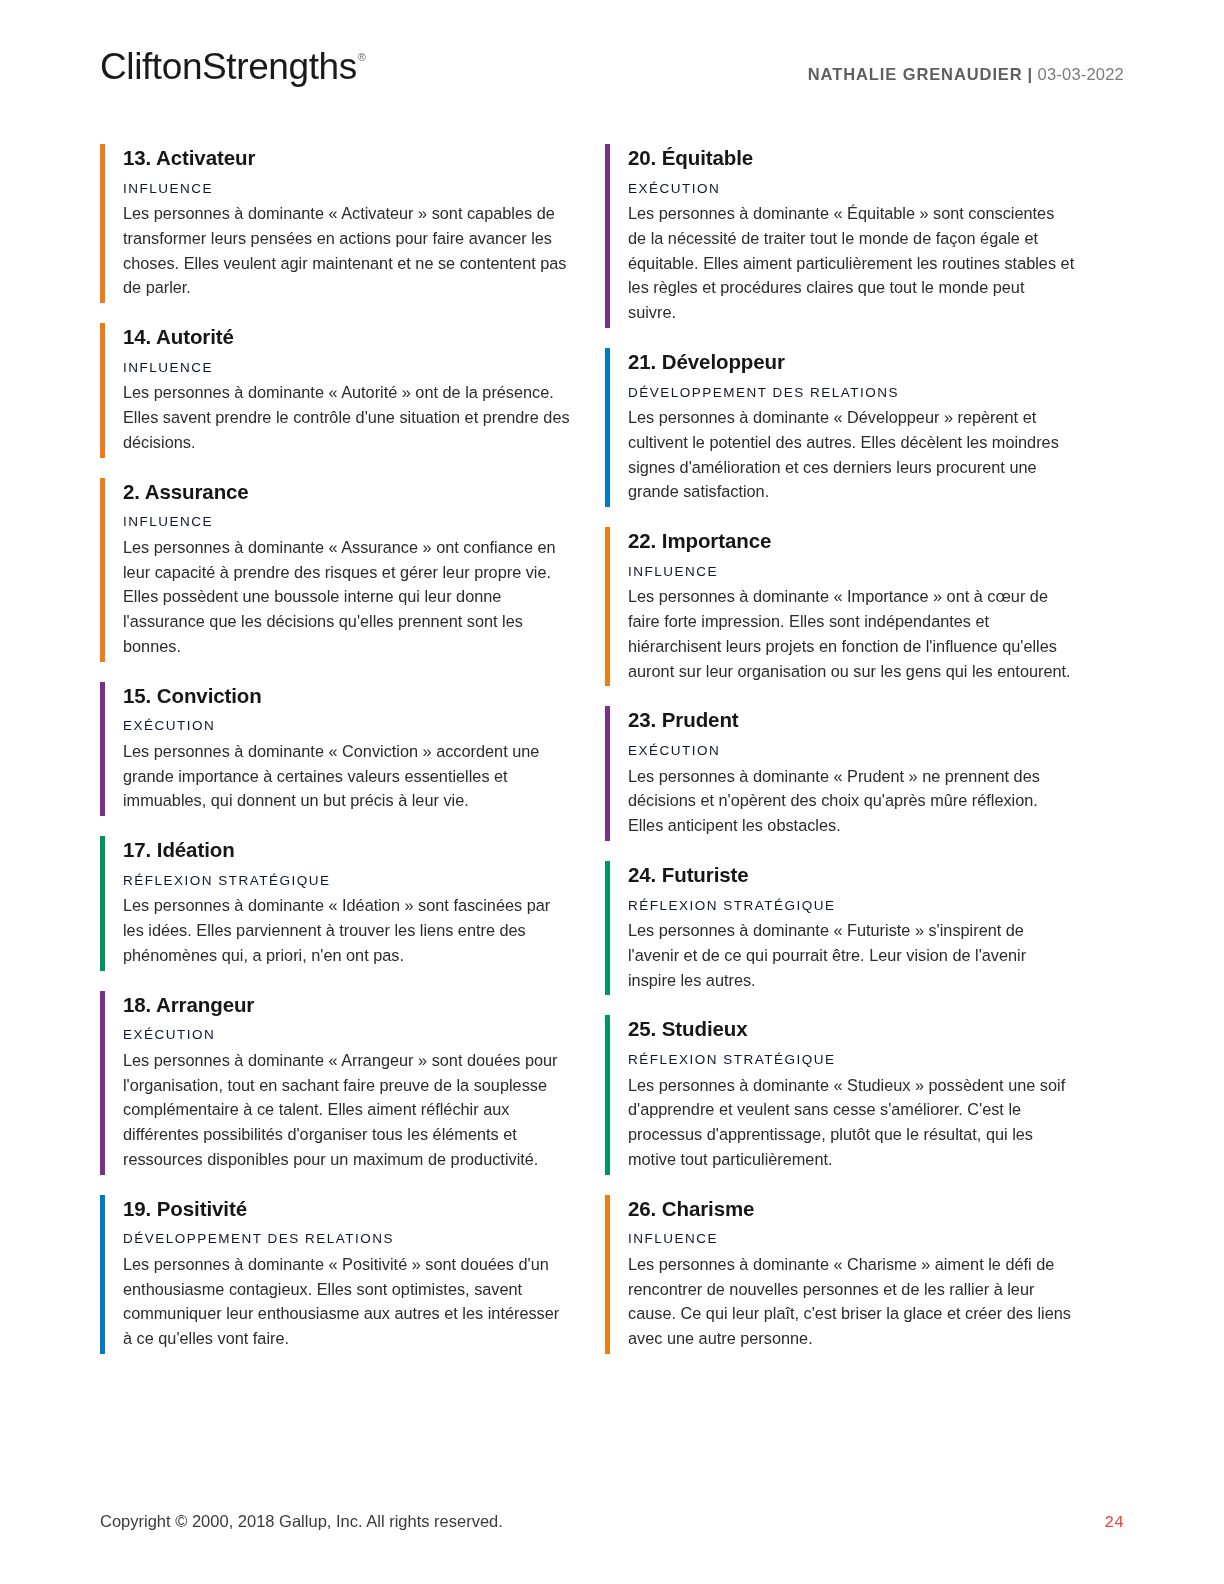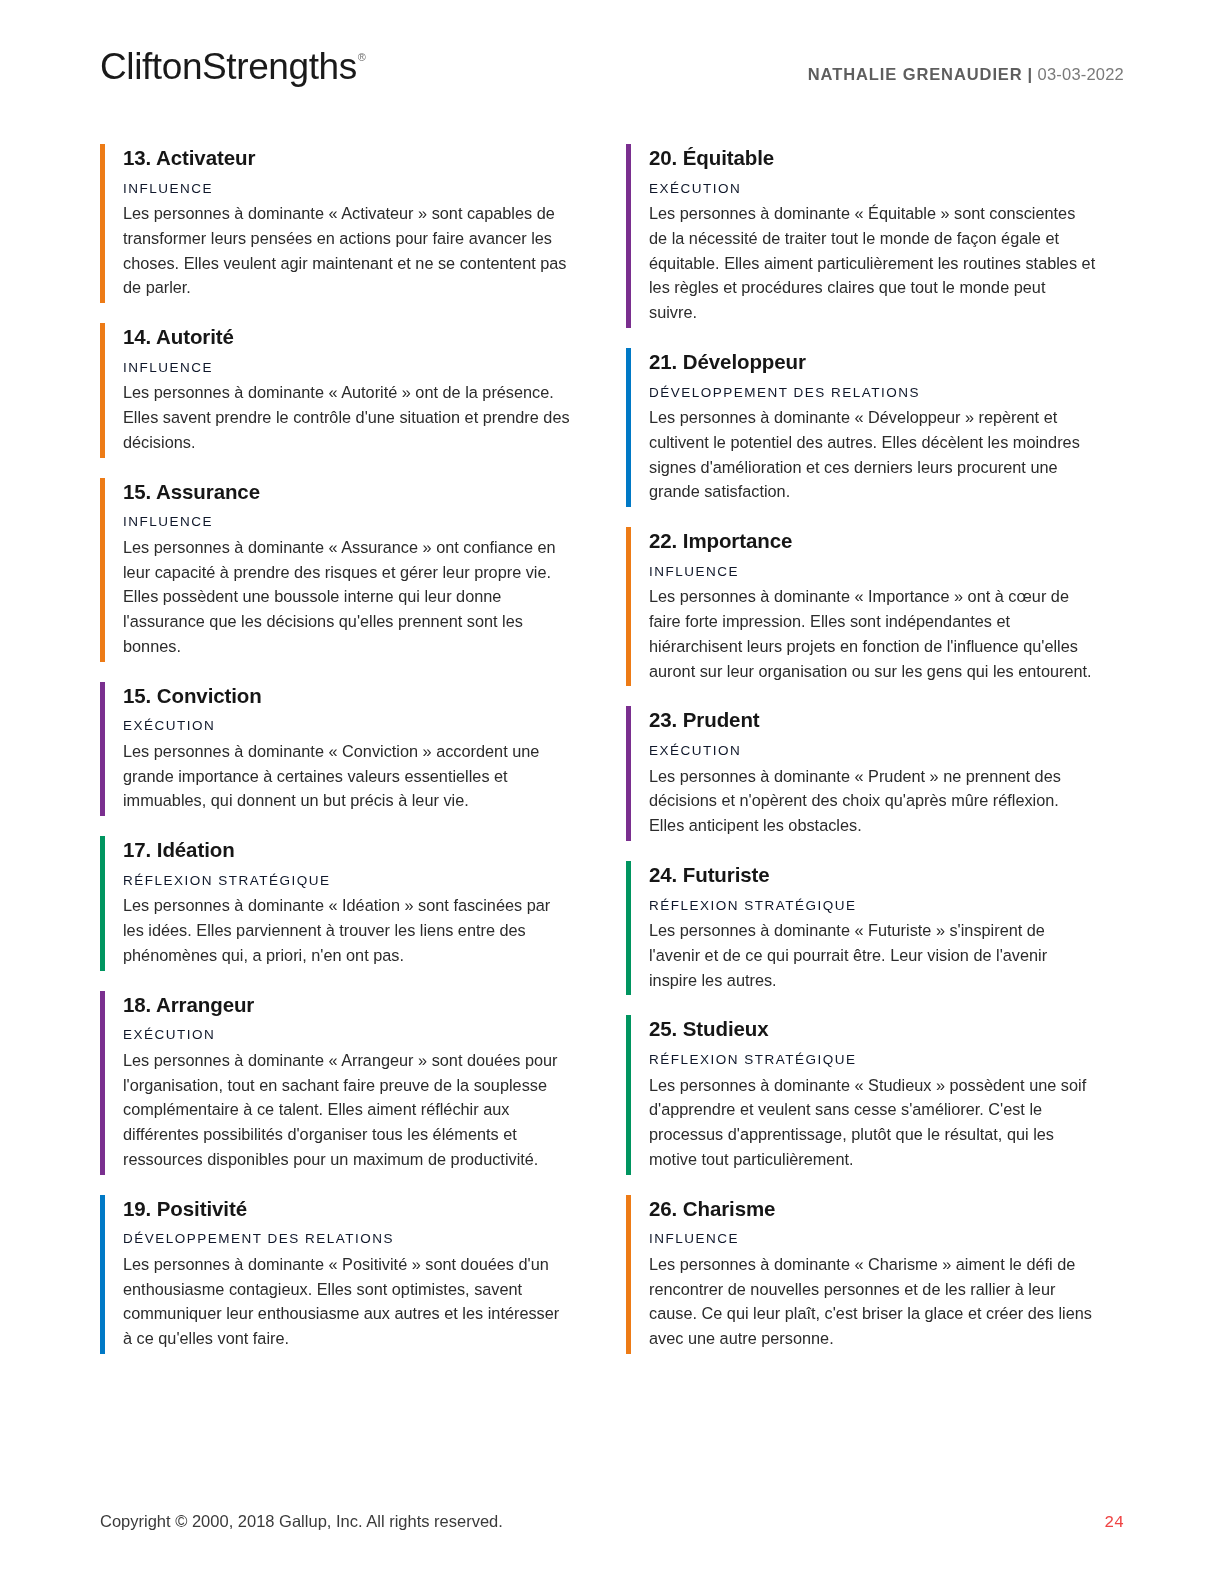--- a/index.html
+++ b/index.html
@@ -70,21 +70,21 @@
   }
   .header-right .hr-date {
     font-weight: normal;
     color: #7a7a7a;
     letter-spacing: 0.2px;
   }
 
   
   .columns {
     display: flex;
-    gap: 56px;
+    gap: 35px;
     margin-top: 34px;
   }
   .col {
     width: 470px;
     flex: 0 0 470px;
   }
 
   
   .strength {
     display: flex;
@@ -180,21 +180,21 @@
         <div class="bar influence" style="background: rgb(237, 123, 22);"></div>
         <div class="s-body">
           <div class="s-title">14. Autorité</div>
           <div class="s-domain">INFLUENCE</div>
           <div class="s-desc">Les personnes à dominante « Autorité » ont de la présence. Elles savent prendre le contrôle d'une situation et prendre des décisions.</div>
         </div>
       </div>
       <div class="strength">
         <div class="bar influence" style="background: rgb(237, 123, 22);"></div>
         <div class="s-body">
-          <div class="s-title">15. Assurance</div>
+          <div class="s-title">2. Assurance</div>
           <div class="s-domain">INFLUENCE</div>
           <div class="s-desc">Les personnes à dominante « Assurance » ont confiance en leur capacité à prendre des risques et gérer leur propre vie. Elles possèdent une boussole interne qui leur donne l'assurance que les décisions qu'elles prennent sont les bonnes.</div>
         </div>
       </div>
       <div class="strength">
         <div class="bar execution" style="background: rgb(122, 47, 143);"></div>
         <div class="s-body">
           <div class="s-title">15. Conviction</div>
           <div class="s-domain">EXÉCUTION</div>
           <div class="s-desc">Les personnes à dominante « Conviction » accordent une grande importance à certaines valeurs essentielles et immuables, qui donnent un but précis à leur vie.</div>

